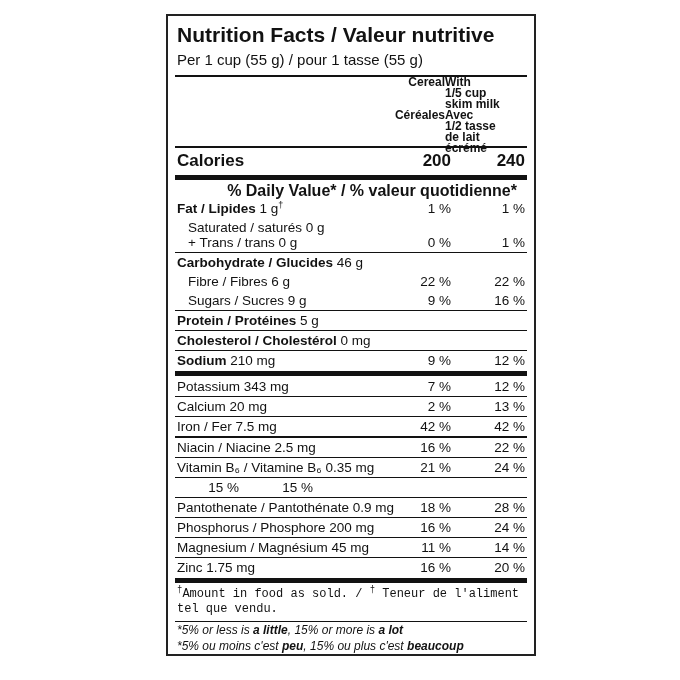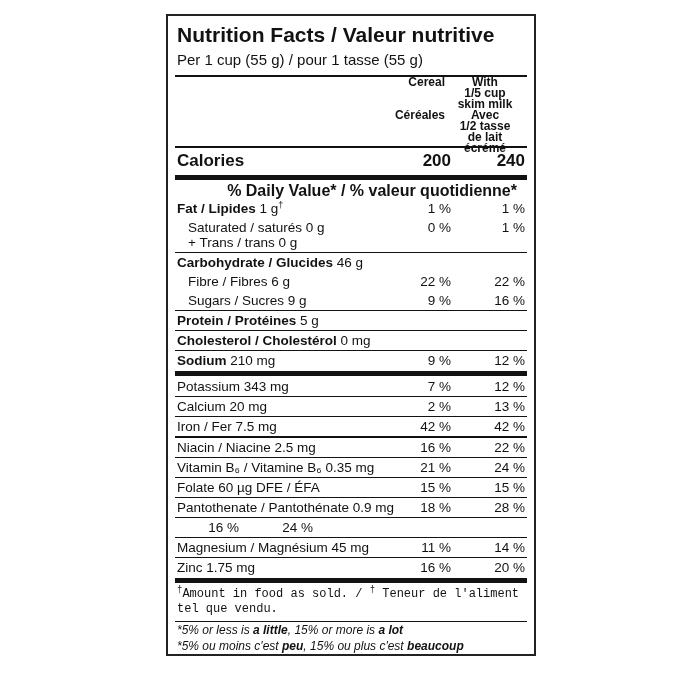--- a/index.html
+++ b/index.html
@@ -12,27 +12,27 @@
   .title { font-weight:bold; font-size:21px; line-height:29px; padding:4px 9px 0; white-space:nowrap; }
   .serving { font-size:15px; line-height:20px; padding:1px 9px 5px; }
   .rule2 { border-top:2px solid #121212; margin:0 7px; }
   .rule1 { border-top:1px solid #121212; margin:0 7px; }
   .bar   { height:5px; background:#121212; margin:1px 7px; }
   
   .colheads { display:flex; padding:0 9px 3px; font-size:12px; font-weight:bold; line-height:11px; }
   .ch-spacer { flex:1; }
   .ch-col1 { width:66px; text-align:right; }
   .ch-col1 .ch-cell { height:33px; }
-  .ch-col2 { width:80px; text-align:center; }
+  .ch-col2 { width:80px; text-align:left; }
   .ch-col2 div { height:11px; }
   
   .val { text-align:right; }
   .v1 { width:62px; }
   .v2 { width:74px; }
-  .row { display:flex; align-items:flex-start; }
+  .row { display:flex; align-items:flex-end; }
   .calrow { font-weight:bold; font-size:17px; line-height:21px; padding:2px 9px 3px; }
   .cal-label { flex:1; }
   .dvh { text-align:right; font-weight:bold; font-size:16px; line-height:13px; padding:3px 17px 2px; }
   .nrow { font-size:13.5px; line-height:15px; padding:2px 9px; }
   .rname { flex:1; white-space:nowrap; min-width:0; }
   .indent .rname { padding-left:11px; }
   .sup { font-size:9px; vertical-align:super; line-height:0; }
   .foot { font-size:12px; line-height:15px; }
   .fn1 { padding:3px 9px 4px;font-family:Liberation Mono, monospace; }
   .fn2 { padding:1px 9px 0;font-style:italic; }
@@ -148,32 +148,32 @@
         <div class="val v2">22 %</div>
       </div>
       <div class="rule1"></div>
       <div class="row nrow">
         <div class="rname"><span>Vitamin B₆ / Vitamine B₆ 0.35 mg</span></div>
         <div class="val v1">21 %</div>
         <div class="val v2">24 %</div>
       </div>
       <div class="rule1"></div>
       <div class="row nrow">
-        <div class="rname"><span>Folate 60 µg DFE / ÉFA</span></div>
         <div class="val v1">15 %</div>
         <div class="val v2">15 %</div>
       </div>
       <div class="rule1"></div>
       <div class="row nrow">
         <div class="rname"><span>Pantothenate / Pantothénate 0.9 mg</span></div>
         <div class="val v1">18 %</div>
         <div class="val v2">28 %</div>
       </div>
       <div class="rule1"></div>
       <div class="row nrow">
+        <div class="rname"><span>Phosphorus / Phosphore 200 mg</span></div>
         <div class="val v1">16 %</div>
         <div class="val v2">24 %</div>
       </div>
       <div class="rule1"></div>
       <div class="row nrow">
         <div class="rname"><span>Magnesium / Magnésium 45 mg</span></div>
         <div class="val v1">11 %</div>
         <div class="val v2">14 %</div>
       </div>
       <div class="rule1"></div>

